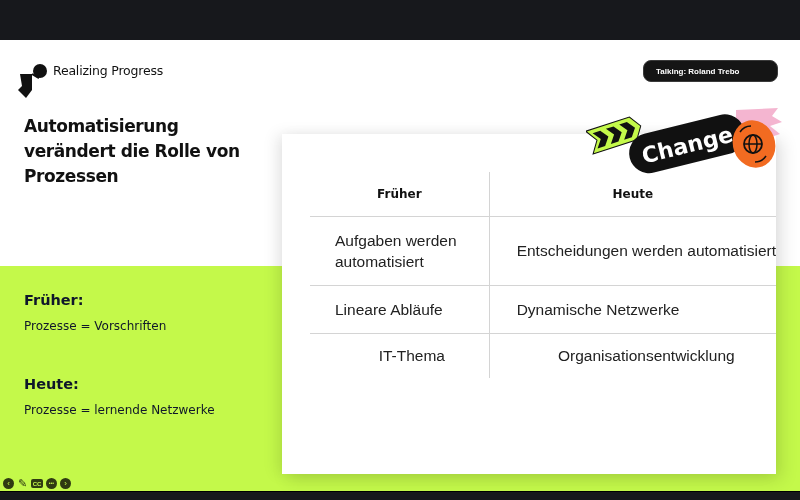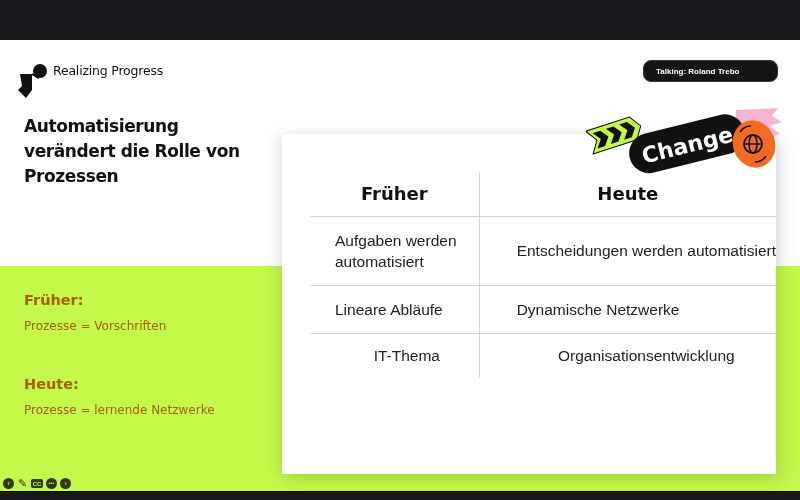--- a/index.html
+++ b/index.html
@@ -3,30 +3,30 @@
 <meta charset="utf-8">
 <style>
   * { box-sizing: border-box; margin: 0; padding: 0; }
   html, body { width: 800px; height: 500px; overflow: hidden; background: #17181c; font-family: "Liberation Sans", sans-serif; }
   .frame { position: relative; width: 800px; height: 380px; background: #17181c; margin-top: 16px; }
   .slide { position: absolute; left: 0; top: 24px; width: 800px; height: 451px; background: #ffffff; overflow: hidden; }
   .lime-band { position: absolute; left: 0; top: 226px; width: 800px; height: 225px; background: #c4f94a; }
   .logo { position: absolute; left: 17px; top: 22px; width: 32px; height: 40px; }
   .brand { position: absolute; left: 53px; top: 23px; font-size: 12.5px; color: #111; font-family: "DejaVu Sans", sans-serif; letter-spacing: -0.2px; }
   .title { position: absolute; left: 24px; top: 74px; width: 250px; font-family: "DejaVu Sans", sans-serif; font-weight: bold; font-size: 17px; line-height: 25px; color: #111; letter-spacing: -0.4px; }
-  .left-block { position: absolute; left: 24px; color: #a16207; font-family: "DejaVu Sans", sans-serif; }
+  .left-block { position: absolute; left: 24px; color: #0f172a; font-family: "DejaVu Sans", sans-serif; }
   .lb-head { font-weight: bold; font-size: 14.5px; }
   .lb-text { font-size: 12px; line-height: 20px; margin-top: 8px; }
   .card { position: absolute; left: 282px; top: 94px; width: 494px; height: 340px; background: #fff; box-shadow: -6px 0 14px rgba(0,0,0,0.08), 6px 6px 16px rgba(0,0,0,0.12); }
   table { position: absolute; left: 28px; top: 38px; border-collapse: collapse; font-family: "Liberation Sans", sans-serif; }
-  th { font-family: "DejaVu Sans", sans-serif; font-size: 18px; font-weight: bold; color: #111; height: 44px; text-align: center; border-bottom: 1px solid #d4d4d4; }
+  th { font-family: "DejaVu Sans", sans-serif; font-size: 12px; font-weight: bold; color: #111; height: 44px; text-align: center; border-bottom: 1px solid #d4d4d4; }
   td { font-size: 15.5px; color: #222; line-height: 21px; vertical-align: middle; border-bottom: 1px solid #d4d4d4; }
   tr:last-child td { border-bottom: none; }
   .c1 { width: 219px; padding-left: 25px; border-right: 1px solid #d4d4d4; }
-  .c2 { width: 219px; padding-left: 37px; white-space: nowrap; }
+  .c2 { width: 219px; padding-left: 27px; white-space: nowrap; }
   th.c1, th.c2 { padding-left: 0; }
   .r1 td { height: 69px; }
   .r2 td { height: 48px; }
   .r3 td { height: 48px; }
   .r4 td { height: 45px; text-align: center; }
   .talking { position: absolute; left: 643px; top: 44px; width: 135px; height: 22px; background: #151515; border: 1px solid #3a3a3a; border-radius: 8px; color: #fff; font-size: 8px; font-weight: bold; padding: 6px 0 0 12px; }
   .sticker { position: absolute; left: 586px; top: 64px; width: 200px; height: 80px; }
   .controls { position: absolute; left: 3px; top: 462px; display: flex; gap: 3px; align-items: center; }
   .ctrl { width: 11px; height: 11px; border-radius: 50%; background: #2f3a12; display: flex; align-items: center; justify-content: center; color: #c4f94a; font-size: 8px; line-height: 1; }
   .ctrl.pen { background: transparent; color: #2f3a12; font-size: 11px; }

